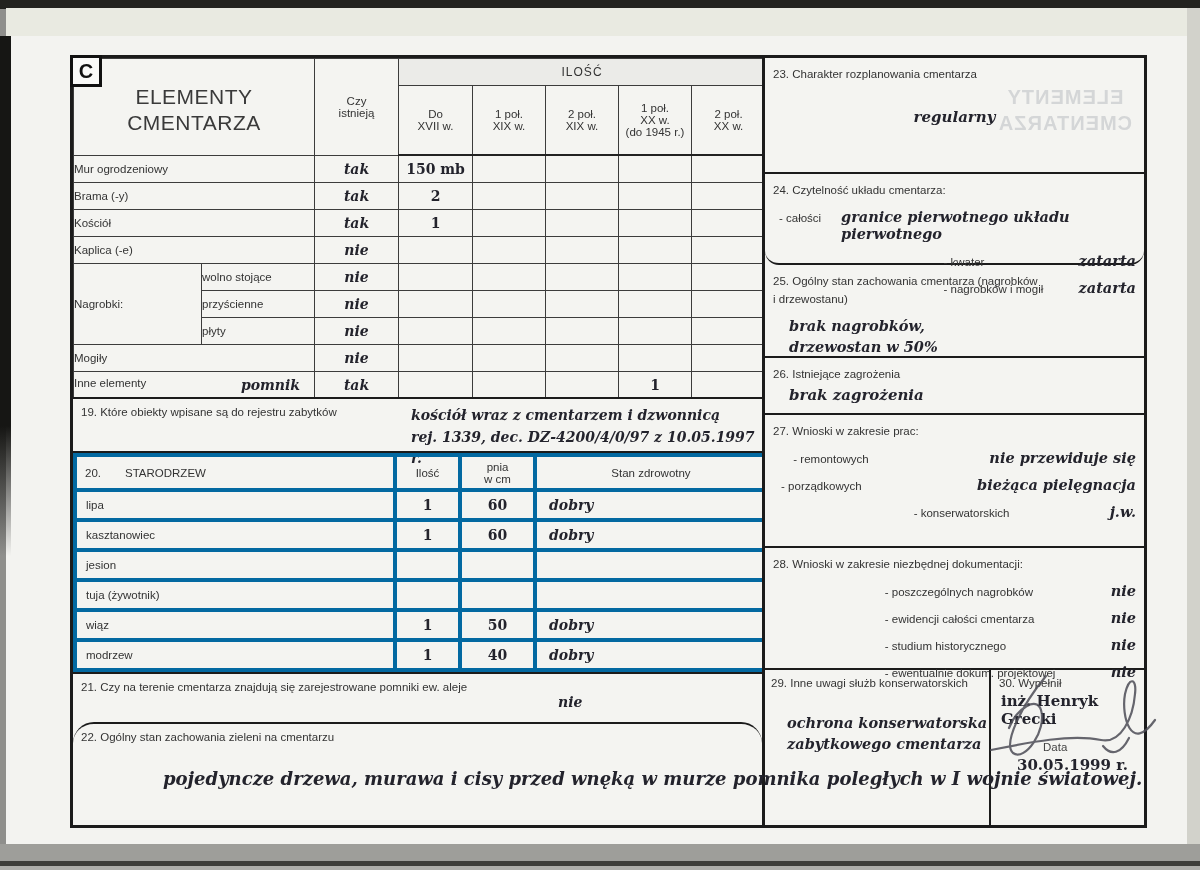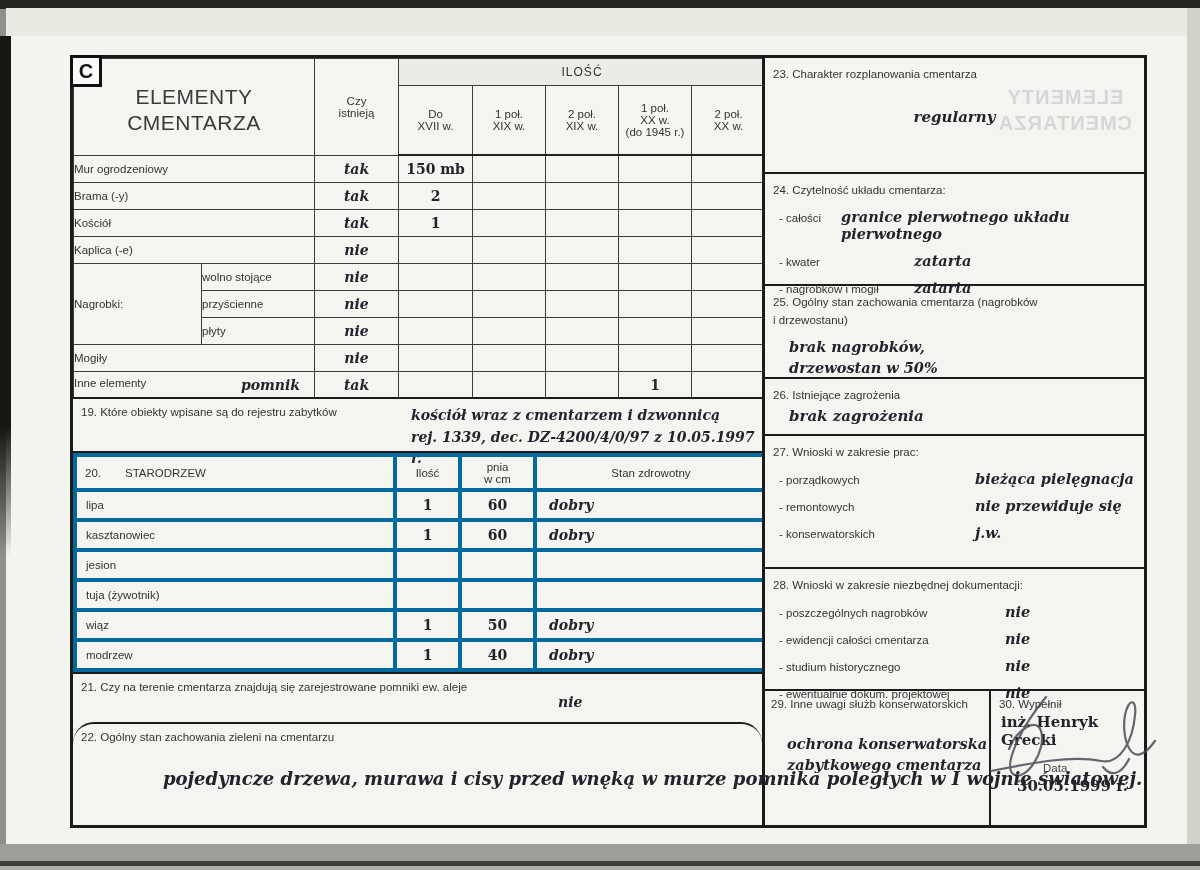--- a/index.html
+++ b/index.html
@@ -69,28 +69,28 @@
   .s21 .fill{position:absolute;left:485px;top:20px;}
   .s22{flex:1;border-radius:21px;}
   .s22 .lab{position:absolute;left:8px;top:7px;}
   .s22 .fill{position:absolute;left:90px;top:44px;white-space:nowrap;z-index:6;font-size:18px;}
 
   
   .rp-sec{border-bottom:2px solid #1b1b1b;position:relative;box-sizing:border-box;padding:6px 8px 0 8px;}
   .rp-sec:last-child{border-bottom:none;}
   .s23{height:116px;}
   .s23 .fill{display:block;text-align:center;margin-top:26px;font-size:15px;}
-  .s24{height:112px;}
+  .s24{height:91px;border-radius:14px;}
   .s25{height:93px;}
   .s25 .fill{display:block;margin:8px 0 0 16px;line-height:1.45;font-size:14.5px;}
   .s26{height:57px;}
   .s26 .fill{display:block;margin:4px 0 0 16px;font-size:15px;}
   .s27{height:133px;}
   .s28{height:122px;}
-  .item-row{display:flex;align-items:baseline;margin:10px 0 0 6px;}
+  .item-row{display:flex;align-items:baseline;margin:10px 0 0 6px;justify-content:flex-end;}
   .item-row .lab{flex:none;}
   .w62{width:62px;} .w135{width:135px;} .w196{width:196px;} .w226{width:226px;}
   .item-row .fill{font-size:14.5px;}
   .s2930{flex:1;display:flex;padding:0;}
   .s29{width:226px;border-right:2px solid #1b1b1b;box-sizing:border-box;position:relative;}
   .s29 .lab{position:absolute;left:6px;top:7px;}
   .s29 .fill{position:absolute;left:22px;top:42px;line-height:1.45;font-size:14.5px;}
   .s30{flex:1;position:relative;}
   .s30 .lab{position:absolute;left:8px;top:7px;}
   .s30 .name{position:absolute;left:10px;top:22px;font-size:15px;}
@@ -357,26 +357,26 @@
     </div>
 
     <div class="rp-sec s26">
       <span class="lab">26. Istniejące zagrożenia</span>
       <span class="fill">brak zagrożenia</span>
     </div>
 
     <div class="rp-sec s27">
       <span class="lab">27. Wnioski w zakresie prac:</span>
       <div class="item-row">
+        <span class="lab w196">- remontowych</span>
+        <span class="fill">nie przewiduje się</span>
+      </div>
+      <div class="item-row">
         <span class="lab w196">- porządkowych</span>
         <span class="fill">bieżąca pielęgnacja</span>
-      </div>
-      <div class="item-row">
-        <span class="lab w196">- remontowych</span>
-        <span class="fill">nie przewiduje się</span>
       </div>
       <div class="item-row">
         <span class="lab w196">- konserwatorskich</span>
         <span class="fill">j.w.</span>
       </div>
     </div>
 
     <div class="rp-sec s28">
       <span class="lab">28. Wnioski w zakresie niezbędnej dokumentacji:</span>
       <div class="item-row">

